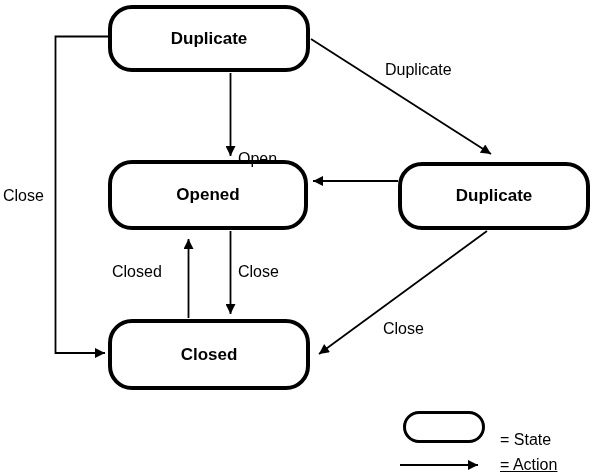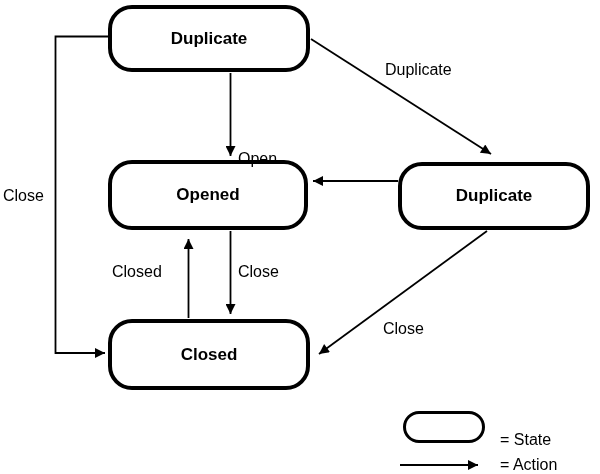--- a/index.html
+++ b/index.html
@@ -59,21 +59,21 @@
     background: #ffffff;
   }
   .legend-label {
     position: absolute;
     font-size: 16px;
     color: #000000;
     white-space: nowrap;
     margin-top: 13px;
   }
   .lbl-legend-state  { left: 500px; top: 418px; }
-  .lbl-legend-action { left: 500px; top: 443px; }
+  .lbl-legend-action { left: 500px; top: 443px; text-decoration: underline; }
 </style>
 </head>
 <body>
 
 <div class="canvas">
 
   <svg class="arrows-layer" width="600" height="474" viewBox="0 0 600 474">
     <defs>
       <marker id="arrowhead" viewBox="0 0 10 10" refX="10" refY="5" markerUnits="userSpaceOnUse" markerWidth="14" markerHeight="10" orient="auto">
         <path d="M0,0 L10,5 L0,10 z" fill="#000000"></path>

